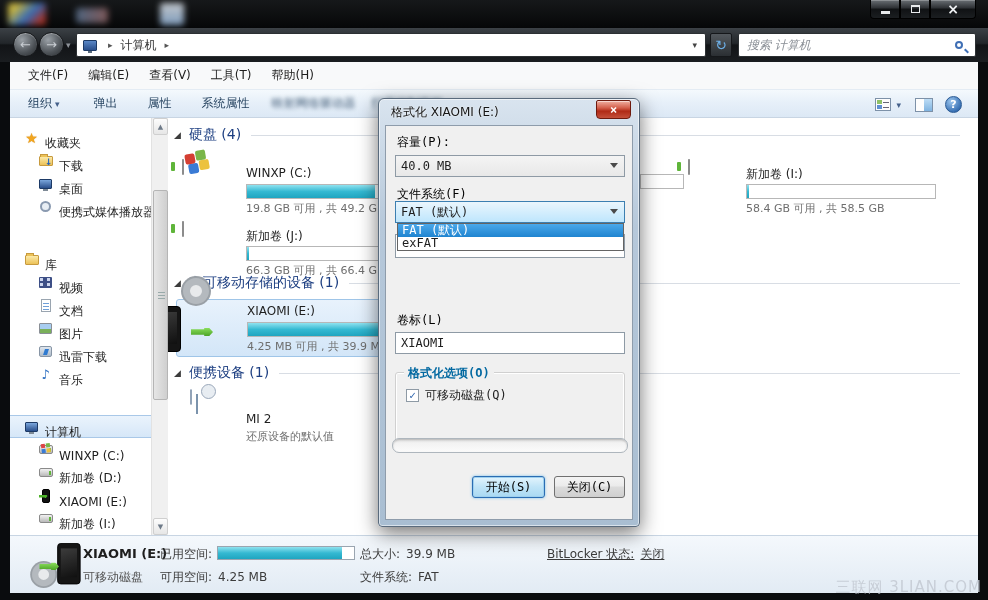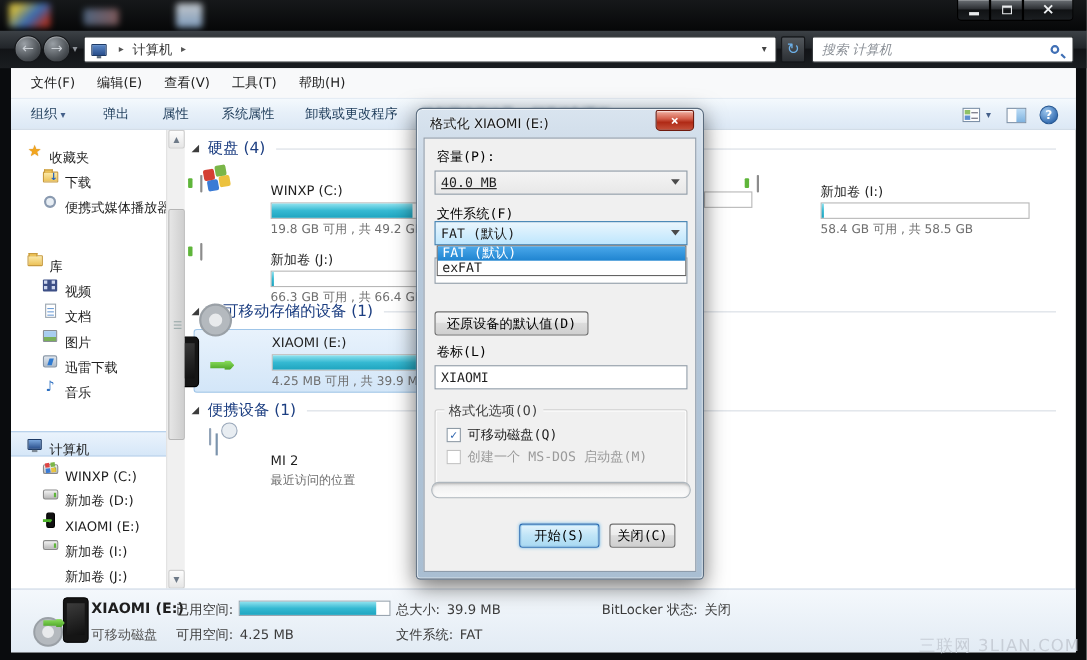--- a/index.html
+++ b/index.html
@@ -210,21 +210,21 @@
   .st-ico { position:absolute; left:22px; top:7px; transform:scale(.9); transform-origin:top left; }
   .st-name { position:absolute; left:73px; top:10px; font-size:13px; font-weight:bold; color:#1e1e1e; }
   .st-type { position:absolute; left:73px; top:33px; color:#555; }
   .st-used-lbl { position:absolute; left:150px; top:10px; }
   .st-used-bar { position:absolute; left:207px; top:10px; width:138px; height:14px;
     border:1px solid #9aa5b0; background:#fff; }
   .st-used-fill { height:100%; background:linear-gradient(#8fe2ef,#35b9d2 50%,#1fa5c0); }
   .st-free { position:absolute; left:150px; top:33px;text-align:center; }
   .st-total { position:absolute; left:350px; top:10px; }
   .st-fs { position:absolute; left:350px; top:33px; }
-  .st-bitlocker { position:absolute; left:537px; top:10px; }
+  .st-bitlocker { position:absolute; left:537px; top:10px;text-decoration:underline; }
   .st-sp { display:inline-block; width:6px; }
 
   .watermark { position:absolute; right:6px; bottom:3px; font-size:15px; letter-spacing:1px;
     color:#c3c9d2; opacity:.85; z-index:60; }
 
   
   .dialog { position:absolute; left:378px; top:98px; width:262px; height:429px; z-index:50;
     background:linear-gradient(#d9e4ef,#b6c8da 30%,#a9bed2); border:1px solid #5a6b7d; border-radius:6px 6px 4px 4px;
     box-shadow:0 6px 20px rgba(0,0,0,.55), inset 0 0 0 1px rgba(255,255,255,.55);
     font-family:"DejaVu Sans Mono","Liberation Mono",monospace; font-size:12px; }
@@ -234,54 +234,54 @@
     background:linear-gradient(#f0b0a2,#d4604c 40%,#b02a16 60%,#c4503a);
     border:1px solid #6e1a0e; border-radius:2px 2px 4px 4px; color:#fff; font-weight:bold;
     font-size:12px; display:flex; align-items:center; justify-content:center;
     box-shadow:inset 0 1px 0 rgba(255,255,255,.5); }
   .dlg-body { position:absolute; left:6px; right:6px; top:26px; bottom:6px;
     background:#f0f0f0; border:1px solid #8e9cab; }
   .dlg-label { position:absolute; left:11px; color:#000; }
   .lb-cap { top:8px; } .lb-fs { top:60px; } .lb-vol { top:186px; }
   .combo { position:absolute; left:9px; width:230px; height:22px; border:1px solid #8e9aa5;
     background:linear-gradient(#f4f4f4,#e8e8e8); display:flex; align-items:center; padding-left:5px; }
-  .combo-cap { top:29px;text-decoration:underline; }
+  .combo-cap { top:29px; }
   .combo-arrow { position:absolute; right:6px; top:7px; width:0; height:0;
     border-left:4px solid transparent; border-right:4px solid transparent; border-top:5px solid #4a4a4a; }
   .combo-fs { top:75px; border:1px solid #3c7fb1; background:linear-gradient(#eaf6fd,#bee6fd); }
   .dropdown { position:absolute; left:11px; top:97px; width:227px; background:#fff;
     border:1px solid #646464; z-index:3; }
   .dd-row { height:13px; line-height:13px; padding-left:4px; white-space:nowrap; }
   .dd-sel { background:linear-gradient(#4aa8ea,#1f84d0); color:#fff; }
   .combo-hidden { position:absolute; left:9px; top:108px; width:230px; height:24px;
     border:1px solid #8e9aa5; background:#fff; z-index:1; }
   .btn { border:1px solid #707070; border-radius:3px;
     background:linear-gradient(#f4f4f4,#ebebeb 45%,#dcdcdc 50%,#cfcfcf); color:#000;
     display:flex; align-items:center; justify-content:center;
     font-family:"DejaVu Sans Mono","Liberation Mono",monospace; font-size:12px; }
   .btn-restore { position:absolute; left:9px; top:157px; width:140px; height:22px; }
   .input-vol { position:absolute; left:9px; top:206px; width:230px; height:22px;
     background:#fff; border:1px solid #8e9aa5; display:flex; align-items:center; padding-left:5px; }
   .groupbox { position:absolute; left:9px; top:246px; width:230px; height:78px;
     border:1px solid #d0d0d0; border-radius:3px; box-shadow:inset 0 0 0 1px #fff; }
-  .gb-legend { position:absolute; left:8px; top:-8px; background:#f0f0f0; padding:0 4px; color:#404040; }
+  .gb-legend { position:absolute; left:8px; top:-8px; background:#f0f0f0; padding:0 4px; color:#0369a1;font-weight:bold; }
   .cb-row { position:absolute; left:10px; display:flex; align-items:center; }
   .cb1 { top:14px; } .cb2 { top:34px; }
   .checkbox { width:13px; height:13px; background:#fff; border:1px solid #8e9aa5;
     margin-right:6px; display:flex; align-items:center; justify-content:center;
     color:#2c63ad; font-size:11px; font-weight:bold; line-height:1; }
   .cb-disabled .checkbox { border-color:#c2c2c2; color:transparent; }
   .cb-disabled .cb-label { color:#9a9a9a; }
   .progress { position:absolute; left:6px; top:312px; width:236px; height:15px;
     border:1px solid #aeb6bd; border-radius:7px;
     background:linear-gradient(#dcdcdc,#f2f2f2 30%,#fbfbfb); box-shadow:inset 0 1px 2px rgba(0,0,0,.18); }
   .btn-start { position:absolute; left:86px; top:350px; width:73px; height:22px;
     border:1px solid #2a6db3; background:linear-gradient(#e3f4fd,#bfe4f7 50%,#a9d9f2);
     box-shadow:0 0 0 1px #9fd0ee inset, 0 0 3px #7ec1ea; }
-  .btn-close2 { position:absolute; left:168px; top:350px; width:60px; height:22px; }
+  .btn-close2 { position:absolute; left:168px; top:350px; width:71px; height:22px; }
 </style>
 </head>
 <body>
 
 <div class="window">
 
   <div class="titlebar">
     <div class="blob blob1"></div>
     <div class="blob blob2"></div>
     <div class="blob blob3"></div>
@@ -331,21 +331,20 @@
       <span class="menu-item">查看(V)</span>
       <span class="menu-item">工具(T)</span>
       <span class="menu-item">帮助(H)</span>
     </div>
 
     <div class="toolbar">
       <span class="tb-item tb-organize"><span>组织</span><span class="tb-caret">▾</span></span>
       <span class="tb-item" style="margin-left:18px">弹出</span>
       <span class="tb-item" style="margin-left:14px">属性</span>
       <span class="tb-item" style="margin-left:14px">系统属性</span>
-      <span class="tb-item" style="margin-left:12px">卸载或更改程序</span>
       <span class="tb-item tb-blur" style="margin-left:6px">映射网络驱动器</span>
       <span class="tb-item tb-blur">打开控制面板</span>
       <div class="tb-right">
         <span class="ico-views">
             <span class="ln"></span>
           </span>
         <span class="tb-caret">▾</span>
         <span class="ico-preview"></span>
         <span class="ico-help">?</span>
       </div>
@@ -357,20 +356,26 @@
         <div class="sb-pad"></div>
         <div class="sb-row sb-head">
           <span class="sb-ico i-star">★</span>
           <span class="sb-label">收藏夹</span>
         </div>
         <div class="sb-row sb-item">
           <span class="sb-ico">
               <span class="i-folder i-dl"></span>
             </span>
           <span class="sb-label">下载</span>
+        </div>
+        <div class="sb-row sb-item">
+          <span class="sb-ico">
+              <span class="i-monitor"></span>
+            </span>
+          <span class="sb-label">桌面</span>
         </div>
         <div class="sb-row sb-item">
           <span class="sb-ico">
               <span class="i-clock"></span>
             </span>
           <span class="sb-label">便携式媒体播放器</span>
         </div>
         <div class="sb-gap30"></div>
         <div class="sb-row sb-head">
           <span class="sb-ico">
@@ -516,21 +521,21 @@
         <div class="grp-head gh-port">
           <span class="grp-tri">◢</span>
           <span>便携设备 (1)</span>
           <span class="grp-line"></span>
         </div>
 
         <div class="tile tile-mi2">
           <span class="t-ico big-mi2" style="left:12px;top:2px"></span>
           <div class="t-body" style="padding-top:10px">
             <div class="t-name">MI 2</div>
-            <div class="t-detail">最近访问的位置</div>
+            <div class="t-detail">还原设备的默认值</div>
           </div>
         </div>
 
       </div>
     </div>
 
     <div class="statusbar">
       <span class="st-ico big-phone-wrap">
         <span class="gear"></span>
         <span class="phone"></span>
@@ -563,35 +568,30 @@
       <span class="dlg-label lb-fs">文件系统(F)</span>
       <div class="combo combo-fs">
         <span>FAT  (默认)</span>
         <span class="combo-arrow"></span>
       </div>
       <div class="combo-hidden"></div>
       <div class="dropdown">
         <div class="dd-row dd-sel">FAT  (默认)</div>
         <div class="dd-row">exFAT</div>
       </div>
-      <div class="btn btn-restore">还原设备的默认值(D)</div>
       <span class="dlg-label lb-vol">卷标(L)</span>
       <div class="input-vol">
           <span>XIAOMI</span>
         </div>
       <div class="groupbox">
         <span class="gb-legend">格式化选项(O)</span>
         <div class="cb-row cb1">
           <span class="checkbox">✓</span>
           <span class="cb-label">可移动磁盘(Q)</span>
         </div>
-        <div class="cb-row cb2 cb-disabled">
-          <span class="checkbox"></span>
-          <span class="cb-label">创建一个 MS-DOS 启动盘(M)</span>
-        </div>
       </div>
       <div class="progress"></div>
       <div class="btn btn-start">开始(S)</div>
       <div class="btn btn-close2">关闭(C)</div>
     </div>
   </div>
 
   <div class="watermark">三联网 3LIAN.COM</div>
 
 </div>

